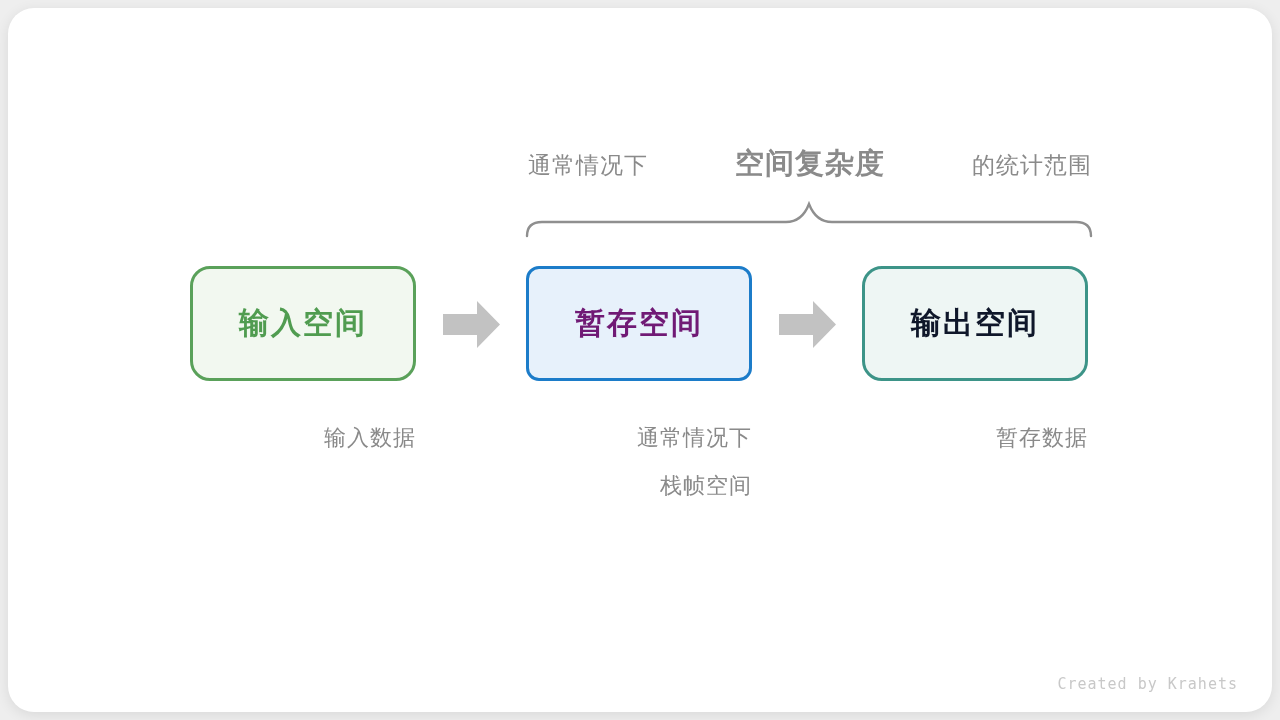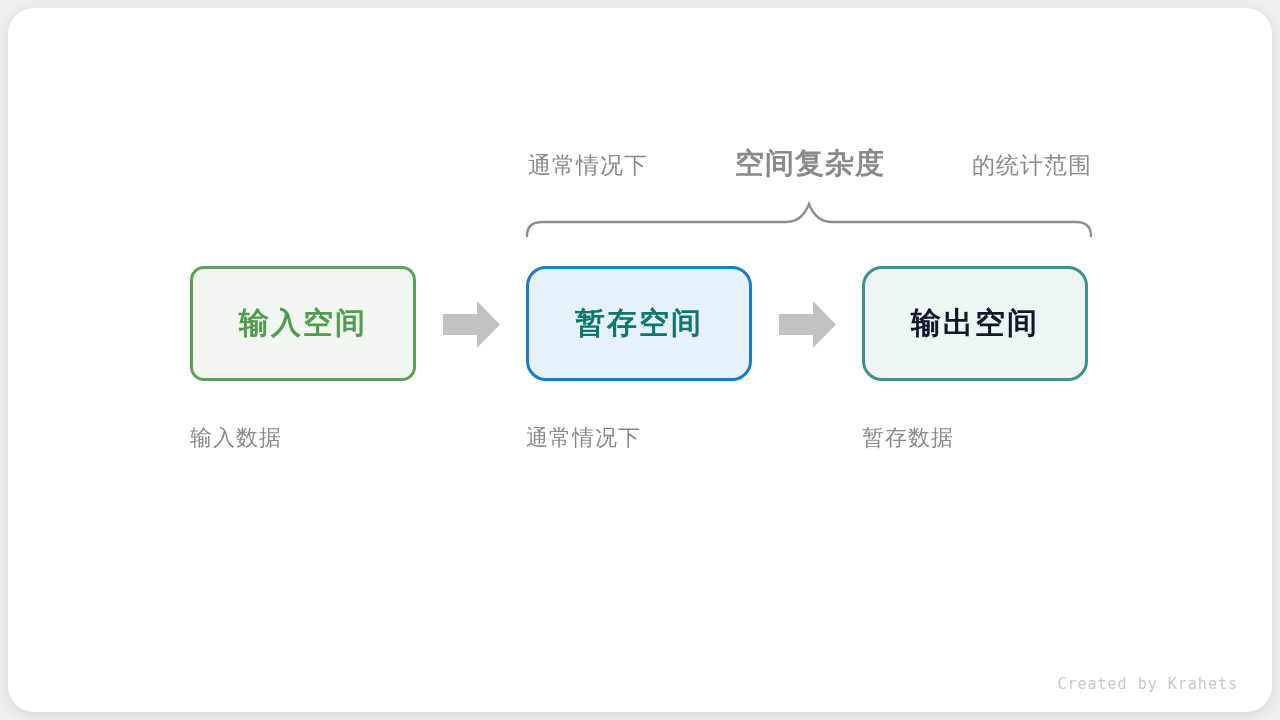--- a/index.html
+++ b/index.html
@@ -71,21 +71,21 @@
     top: 301px;
     width: 57px;
     height: 47px;
   }
   .arrow-1 { left: 443px; }
   .arrow-2 { left: 779px; }
   .note-col {
     position: absolute;
     top: 414px;
     width: 226px;
-    text-align: left;
+    text-align: right;
     color: var(--gray-text, #8a8a8a);
     font-size: 22px;
     line-height: 48px;
     letter-spacing: 1px;
   }
   .note-1 { left: 190px; }
   .note-2 { left: 526px; }
   .note-3 { left: 862px; }
   .credit {
     position: absolute;
@@ -107,44 +107,45 @@
   <div class="title-row">
     <span class="title-regular">通常情况下</span>
     <span class="title-bold">空间复杂度</span>
     <span class="title-regular">的统计范围</span>
   </div>
 
   <svg class="brace-svg" viewBox="0 0 578 44">
     <path d="M 7 38 Q 7 24 22 24 L 266 24 Q 282 24 289 6 Q 296 24 312 24 L 556 24 Q 571 24 571 38" fill="none" stroke="var(--gray-line, #8f8f8f)" stroke-width="2.4" stroke-linecap="round"></path>
   </svg>
 
-  <div class="space-box box-1" style="border-color: rgb(90, 161, 90); background: rgb(242, 248, 240); color: rgb(80, 156, 80); border-radius: 14px;">
+  <div class="space-box box-1" style="border-color: rgb(90, 161, 90); background: rgb(242, 248, 240); color: rgb(80, 156, 80);">
     <span>输入空间</span>
   </div>
 
   <svg class="arrow-svg arrow-1" viewBox="0 0 57 47">
     <polygon points="0,13 34,13 34,0 57,23.5 34,47 34,34 0,34" fill="var(--arrow-gray, #c2c2c2)"></polygon>
   </svg>
 
-  <div class="space-box box-2" style="border-color: rgb(28, 124, 201); background: rgb(231, 241, 251); color: #0f766e;">
+  <div class="space-box box-2" style="border-color: rgb(28, 124, 201); background: rgb(231, 241, 251); color: #701a75; border-radius: 13px;">
     <span>暂存空间</span>
   </div>
 
   <svg class="arrow-svg arrow-2" viewBox="0 0 57 47">
     <polygon points="0,13 34,13 34,0 57,23.5 34,47 34,34 0,34" fill="var(--arrow-gray, #c2c2c2)"></polygon>
   </svg>
 
   <div class="space-box box-3" style="border-color: rgb(61, 148, 136); background: rgb(238, 246, 244); color: #0f172a;">
     <span>输出空间</span>
   </div>
 
   <div class="note-col note-1">
     <div>输入数据</div>
   </div>
   <div class="note-col note-2">
     <div>通常情况下</div>
+    <div>栈帧空间</div>
   </div>
   <div class="note-col note-3">
     <div>暂存数据</div>
   </div>
 
   <div class="credit">Created by Krahets</div>
 </div>
 
 </body></html>

